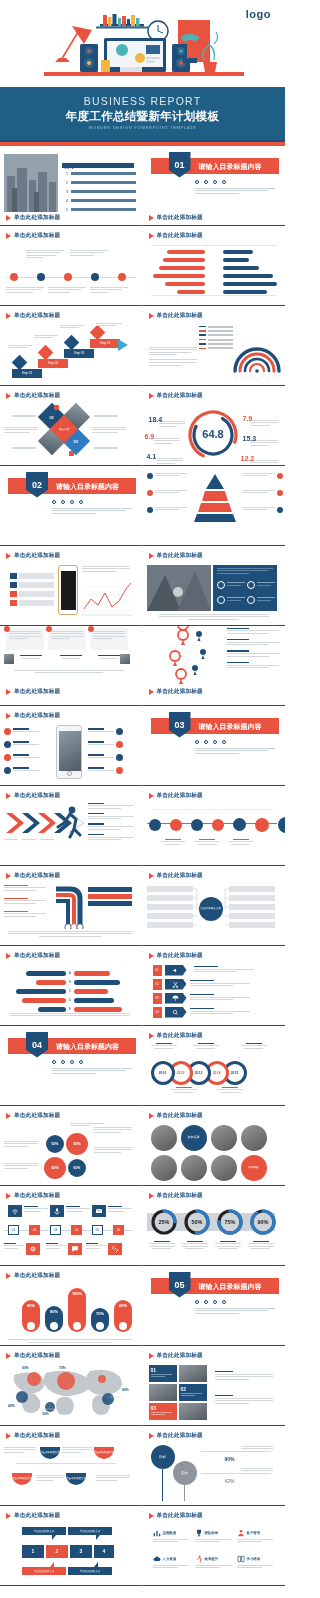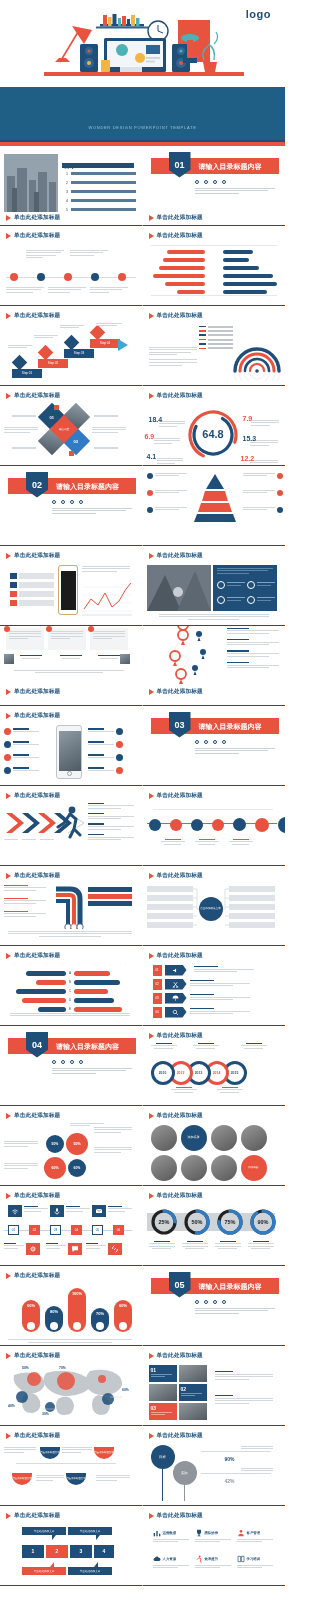--- a/index.html
+++ b/index.html
@@ -137,20 +137,22 @@
 
     <path d="M208 30 q8 4 6 16 M208 32 q-8 6 -4 14" stroke="#49B3B8" stroke-width="1.4" fill="none"></path>
     <path d="M214 30 q6 -6 2 -12" stroke="#49B3B8" stroke-width="1.2" fill="none"></path>
     <path d="M203 48 l14 0 l-2 10 l-10 0 Z" fill="#E8533F"></path>
 
     <rect x="44" y="58" width="200" height="4" fill="#E8533F"></rect>
     <rect x="120" y="53" width="22" height="5" fill="#D9E2E8"></rect>
   </svg>
 
   <div class="cover-band">
+    <div class="cover-en">BUSINESS REPORT</div>
+    <div class="cover-cn">年度工作总结暨新年计划模板</div>
     <div class="cover-sub">WONDER DESIGN POWERPOINT TEMPLATE</div>
   </div>
 </div>
 
 <div class="rule-blue"></div>
 <div class="rule-red"></div>
 
 <div class="grid">
 
   <div class="cell left">

